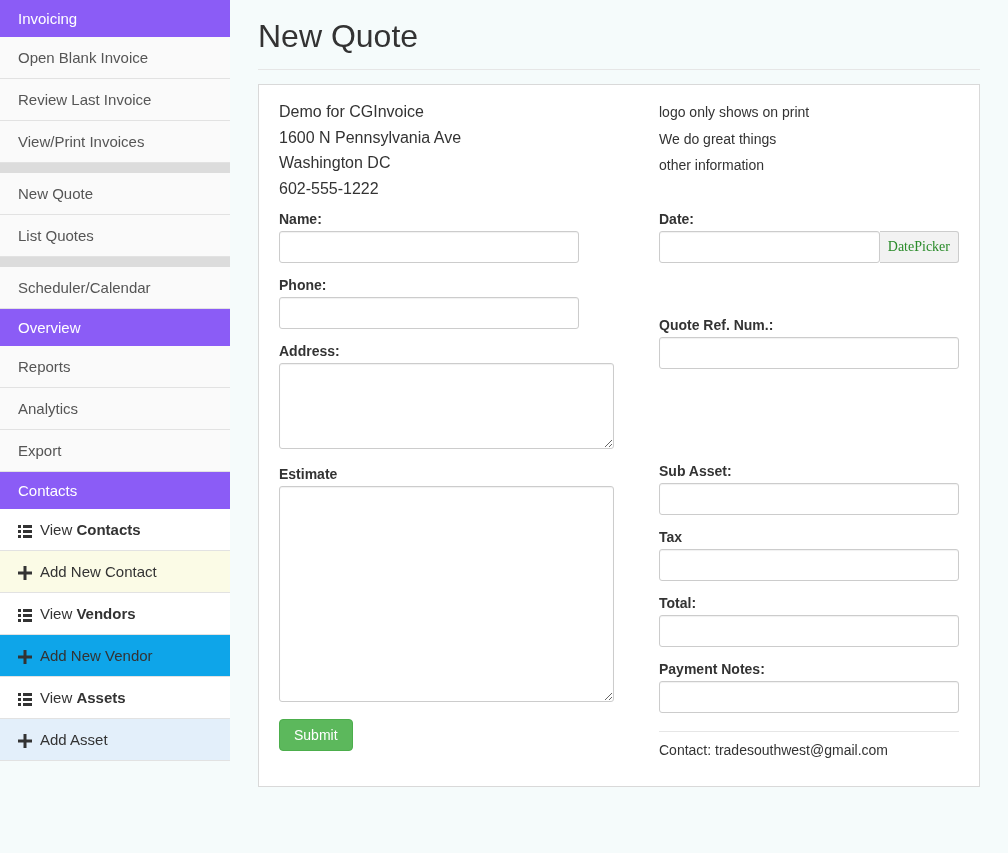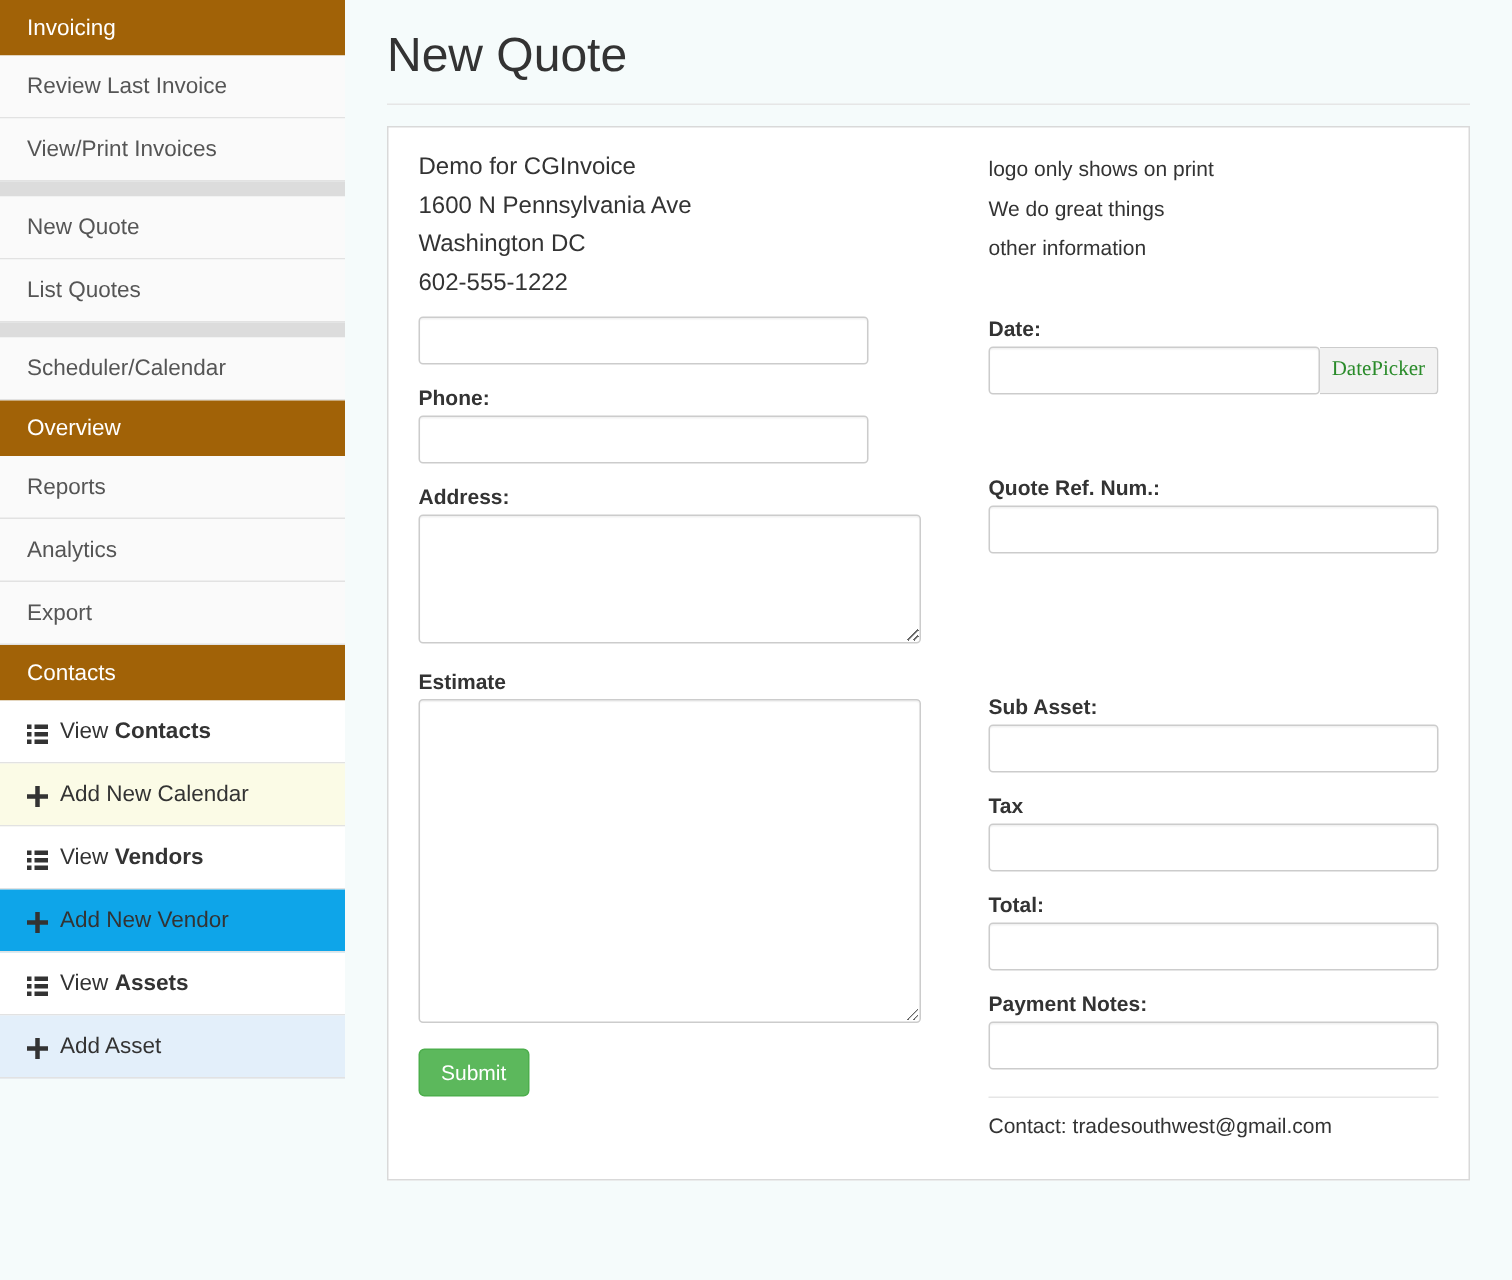--- a/index.html
+++ b/index.html
@@ -1,19 +1,19 @@
 <!DOCTYPE html>
 <html><head>
 <meta charset="utf-8">
 <style>
 * { box-sizing: border-box; margin: 0; padding: 0; }
 body { font-family: "Helvetica Neue", Helvetica, Arial, sans-serif; font-size: 14px; color: #333; background: #f5fbfb; width: 1008px; }
 .container { display: flex; }
 .sidebar { width: 230px; padding: 0; }
-.nav-header { background: #a16207; color: #fff; padding: 10px 18px; font-size: 15px; }
+.nav-header { background: #8b5cf6; color: #fff; padding: 10px 18px; font-size: 15px; }
 .nav-item { background: #fafafa; border-bottom: 1px solid #e2e2e2; padding: 12px 18px; color: #555; cursor: pointer; font-size: 15px; }
 .nav-spacer { height: 10px; background: #dcdcdc; }
 .contact-item { padding: 12px 18px; border-bottom: 1px solid #e2e2e2; cursor: pointer; font-size: 15px; color: #333; display: flex; align-items: flex-end; gap: 8px; }
 .contact-item .strong { font-weight: bold; }
 .ci-yellow { background: #fbfbe6; }
 .ci-green { background: #0ea5e9; }
 .ci-blue { background: #e3effa; }
 .ci-white { background: #fff; }
 .list-icon, .plus-icon { width: 14px; height: 14px; display: inline-block; }
 .main { flex: 1; padding: 18px 28px; }
@@ -40,20 +40,21 @@
 .phone-input { width: 300px !important; }
 .address-ta { height: 86px; width: 335px !important; }
 .estimate-ta { height: 216px; width: 335px !important; }
 </style>
 </head>
 <body>
 
 <div class="container">
   <div class="sidebar">
     <div class="nav-header">Invoicing</div>
+    <div class="nav-item">Open Blank Invoice</div>
     <div class="nav-item">Review Last Invoice</div>
     <div class="nav-item">View/Print Invoices</div>
     <div class="nav-spacer"></div>
     <div class="nav-item">New Quote</div>
     <div class="nav-item">List Quotes</div>
     <div class="nav-spacer"></div>
     <div class="nav-item">Scheduler/Calendar</div>
     <div class="nav-header">Overview</div>
     <div class="nav-item">Reports</div>
     <div class="nav-item">Analytics</div>
@@ -69,21 +70,21 @@
             <rect x="0" y="11" width="3" height="3" fill="#333"></rect>
             <rect x="5" y="11" width="9" height="3" fill="#333"></rect>
           </svg></span>
       <span><span>View </span><span class="strong">Contacts</span></span>
     </div>
     <div class="contact-item ci-yellow">
       <span class="plus-icon"><svg viewBox="0 0 14 14">
             <rect x="5.5" y="0" width="3" height="14" fill="#333"></rect>
             <rect x="0" y="5.5" width="14" height="3" fill="#333"></rect>
           </svg></span>
-      <span>Add New Calendar</span>
+      <span>Add New Contact</span>
     </div>
     <div class="contact-item ci-white">
       <span class="list-icon"><svg viewBox="0 0 14 14">
             <rect x="0" y="1" width="3" height="3" fill="#333"></rect>
             <rect x="5" y="1" width="9" height="3" fill="#333"></rect>
             <rect x="0" y="6" width="3" height="3" fill="#333"></rect>
             <rect x="5" y="6" width="9" height="3" fill="#333"></rect>
             <rect x="0" y="11" width="3" height="3" fill="#333"></rect>
             <rect x="5" y="11" width="9" height="3" fill="#333"></rect>
           </svg></span>
@@ -130,20 +131,21 @@
         <div class="company-right">
           <div>logo only shows on print</div>
           <div>We do great things</div>
           <div>other information</div>
         </div>
       </div>
 
       <div class="form-row">
         <div class="form-col">
           <div class="field">
+            <label>Name:</label>
             <input type="text" class="name-input" style="">
           </div>
           <div class="field">
             <label>Phone:</label>
             <input type="text" class="phone-input" style="">
           </div>
           <div class="field">
             <label>Address:</label>
             <textarea class="address-ta" style=""></textarea>
           </div>

